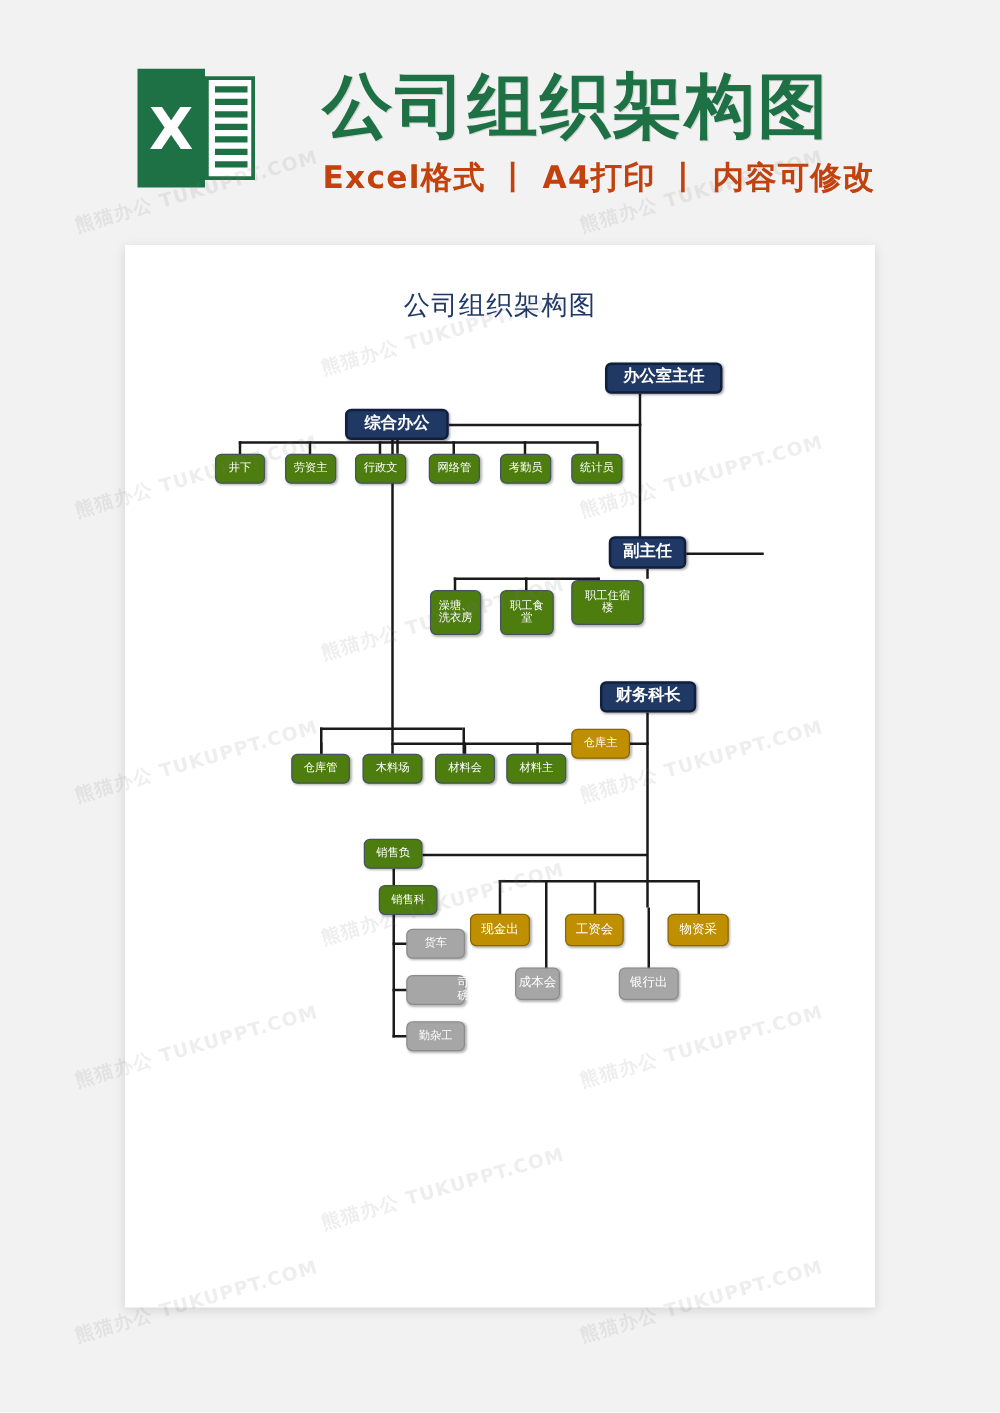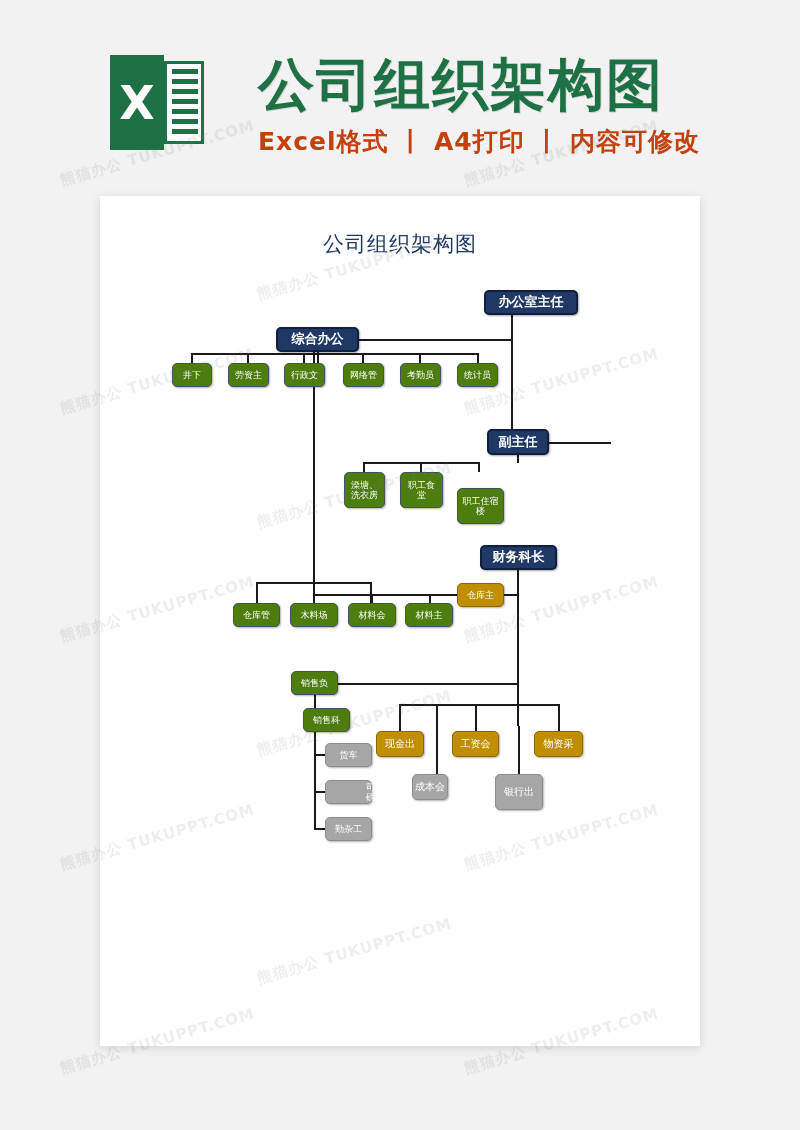--- a/index.html
+++ b/index.html
@@ -186,21 +186,21 @@
         <span style="white-space: pre-line;">副主任</span>
       </div>
       <div class="node n-slate" style="left: 244px; top: 276px; width: 41px; height: 36px; font-size: 9px;">
         <span style="white-space: pre-line;">澡塘、
 洗衣房</span>
       </div>
       <div class="node n-slate" style="left: 300px; top: 276px; width: 43px; height: 36px; font-size: 9px;">
         <span style="white-space: pre-line;">职工食
 堂</span>
       </div>
-      <div class="node n-slate" style="left: 357px; top: 292px; width: 47px; height: 36px; font-size: 9px;">
+      <div class="node n-slate" style="left: 357px; top: 268px; width: 58px; height: 36px; font-size: 9px;">
         <span style="white-space: pre-line;">职工住宿
 楼</span>
       </div>
       <div class="node n-navy" style="left: 380px; top: 349px; width: 77px; height: 25px; font-size: 13px;">
         <span style="white-space: pre-line;">财务科长</span>
       </div>
       <div class="node n-gold" style="left: 357px; top: 387px; width: 47px; height: 24px; font-size: 9px;">
         <span style="white-space: pre-line;">仓库主</span>
       </div>
       <div class="node n-slate" style="left: 133px; top: 407px; width: 47px; height: 24px; font-size: 9px;">
@@ -235,21 +235,21 @@
       </div>
       <div class="node n-gold" style="left: 352px; top: 535px; width: 47px; height: 26px; font-size: 10px;">
         <span style="white-space: pre-line;">工资会</span>
       </div>
       <div class="node n-gold" style="left: 434px; top: 535px; width: 49px; height: 26px; font-size: 10px;">
         <span style="white-space: pre-line;">物资采</span>
       </div>
       <div class="node n-gray" style="left: 312px; top: 578px; width: 36px; height: 26px; font-size: 10px;">
         <span style="white-space: pre-line;">成本会</span>
       </div>
-      <div class="node n-gray" style="left: 395px; top: 578px; width: 48px; height: 36px; font-size: 10px;">
+      <div class="node n-gray" style="left: 395px; top: 578px; width: 48px; height: 26px; font-size: 10px;">
         <span style="white-space: pre-line;">银行出</span>
       </div>
     </div>
 </div>
 
 <div id="wm-layer">
     <div class="wm" style="left: 58px; top: 172px;">熊猫办公 TUKUPPT.COM</div>
     <div class="wm" style="left: 462px; top: 172px;">熊猫办公 TUKUPPT.COM</div>
     <div class="wm" style="left: 58px; top: 400px;">熊猫办公 TUKUPPT.COM</div>
     <div class="wm" style="left: 462px; top: 400px;">熊猫办公 TUKUPPT.COM</div>

